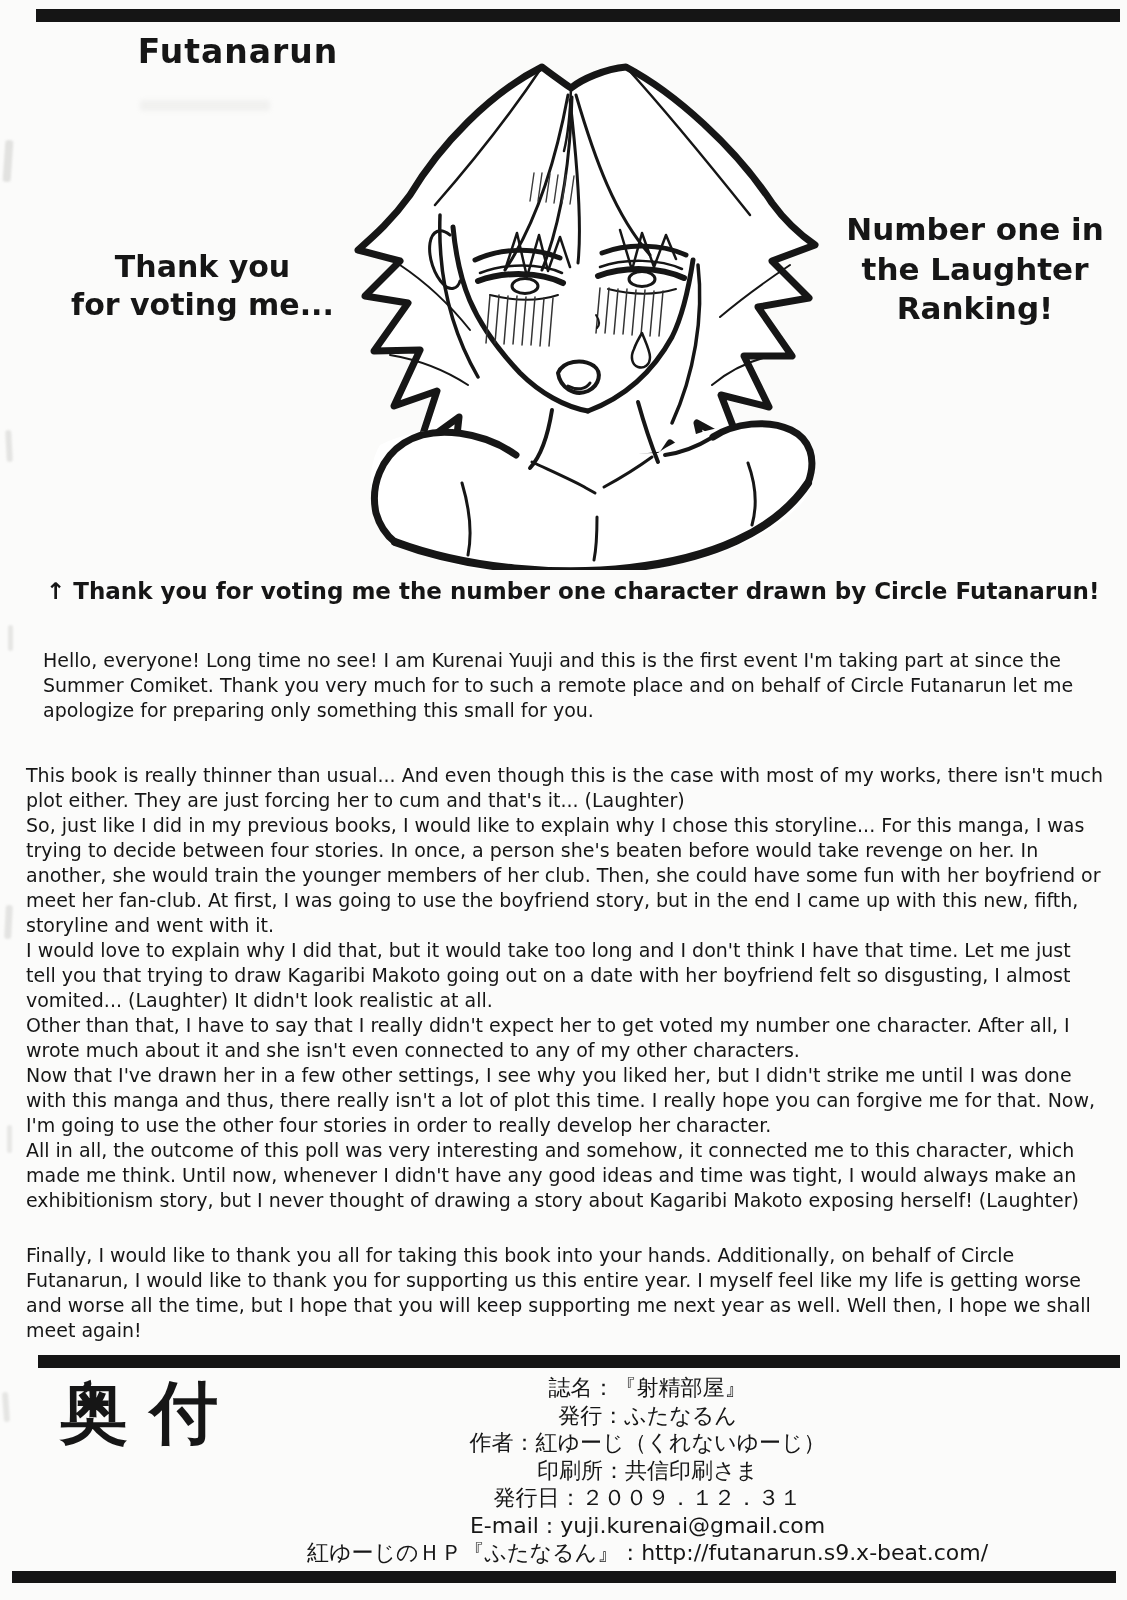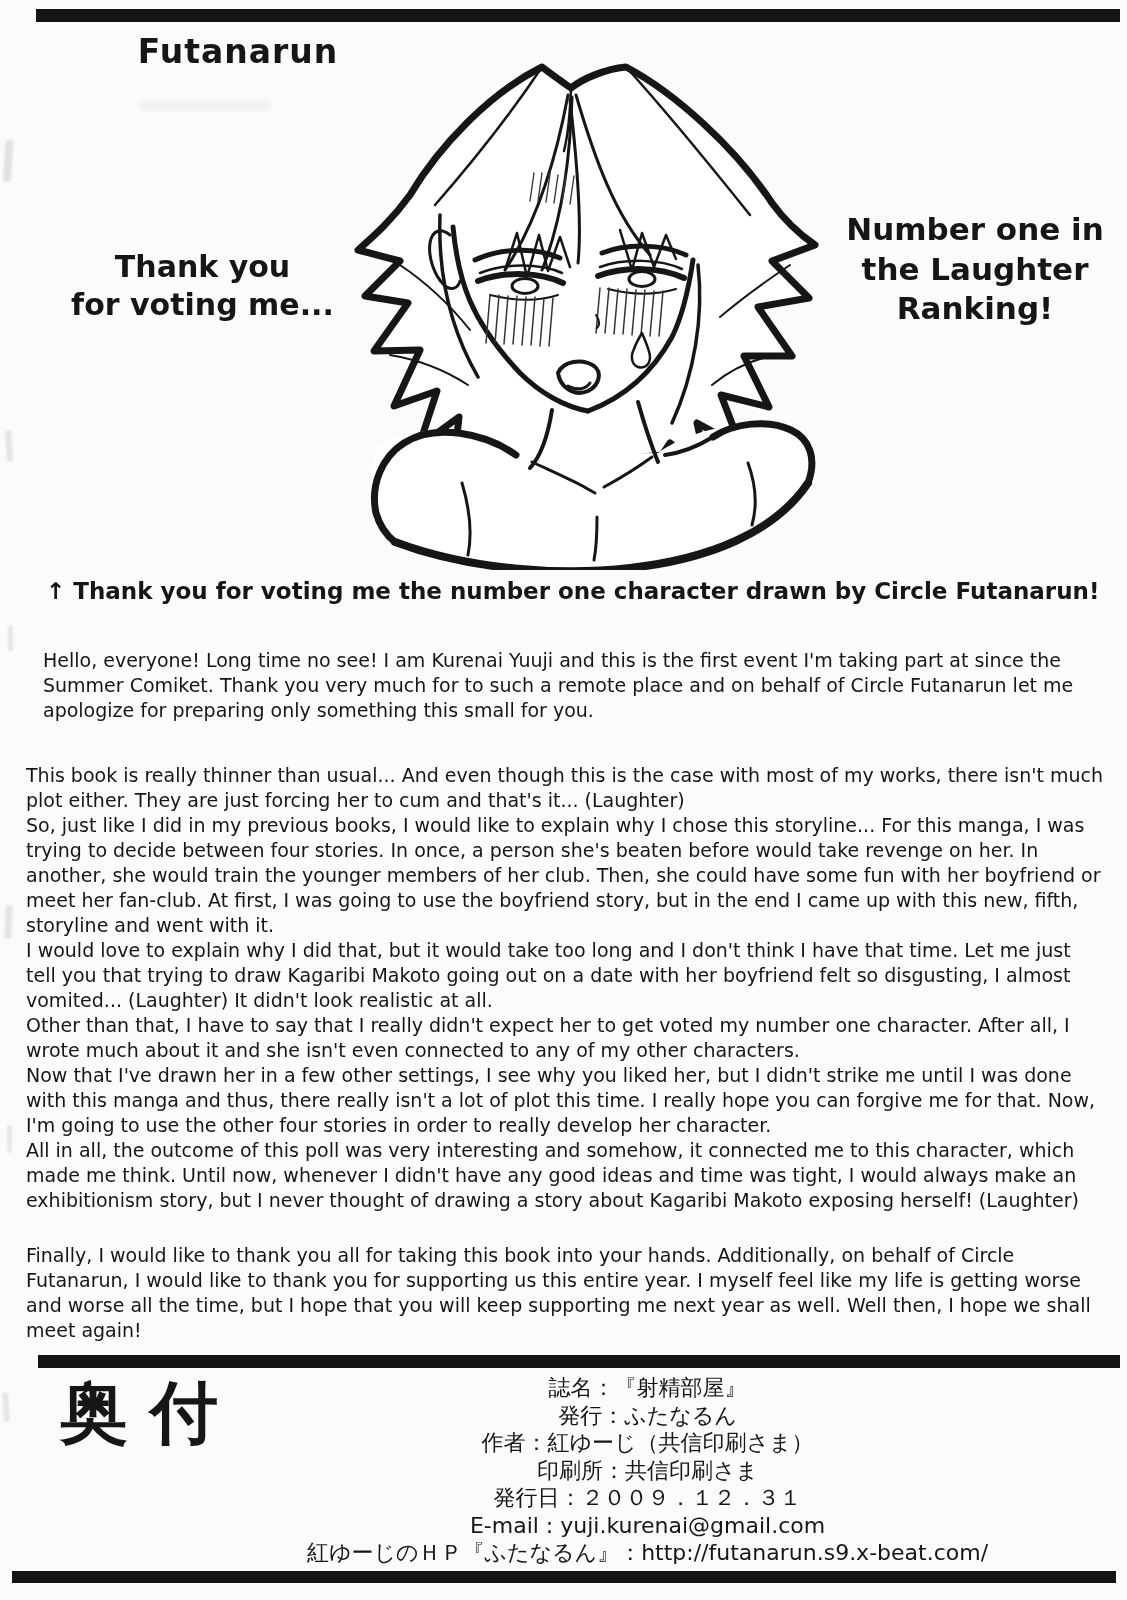--- a/index.html
+++ b/index.html
@@ -170,21 +170,21 @@
 
   <p class="closing">Finally, I would like to thank you all for taking this book into your hands. Additionally, on behalf of Circle Futanarun, I would like to thank you for supporting us this entire year. I myself feel like my life is getting worse and worse all the time, but I hope that you will keep supporting me next year as well. Well then, I hope we shall meet again!</p>
 
   <div class="bar bar-mid"></div>
 
   <div class="colophon-heading">奥付</div>
 
   <div class="colophon-lines">
     <div>誌名：『射精部屋』</div>
     <div>発行：ふたなるん</div>
-    <div>作者：紅ゆーじ（共信印刷さま）</div>
+    <div>作者：紅ゆーじ（くれないゆーじ）</div>
     <div>印刷所：共信印刷さま</div>
     <div>発行日：２００９．１２．３１</div>
     <div>E-mail : yuji.kurenai@gmail.com</div>
     <div>紅ゆーじのＨＰ『ふたなるん』：http://futanarun.s9.x-beat.com/</div>
   </div>
 
   <div class="bar bar-bottom"></div>
 
 </div>
 

